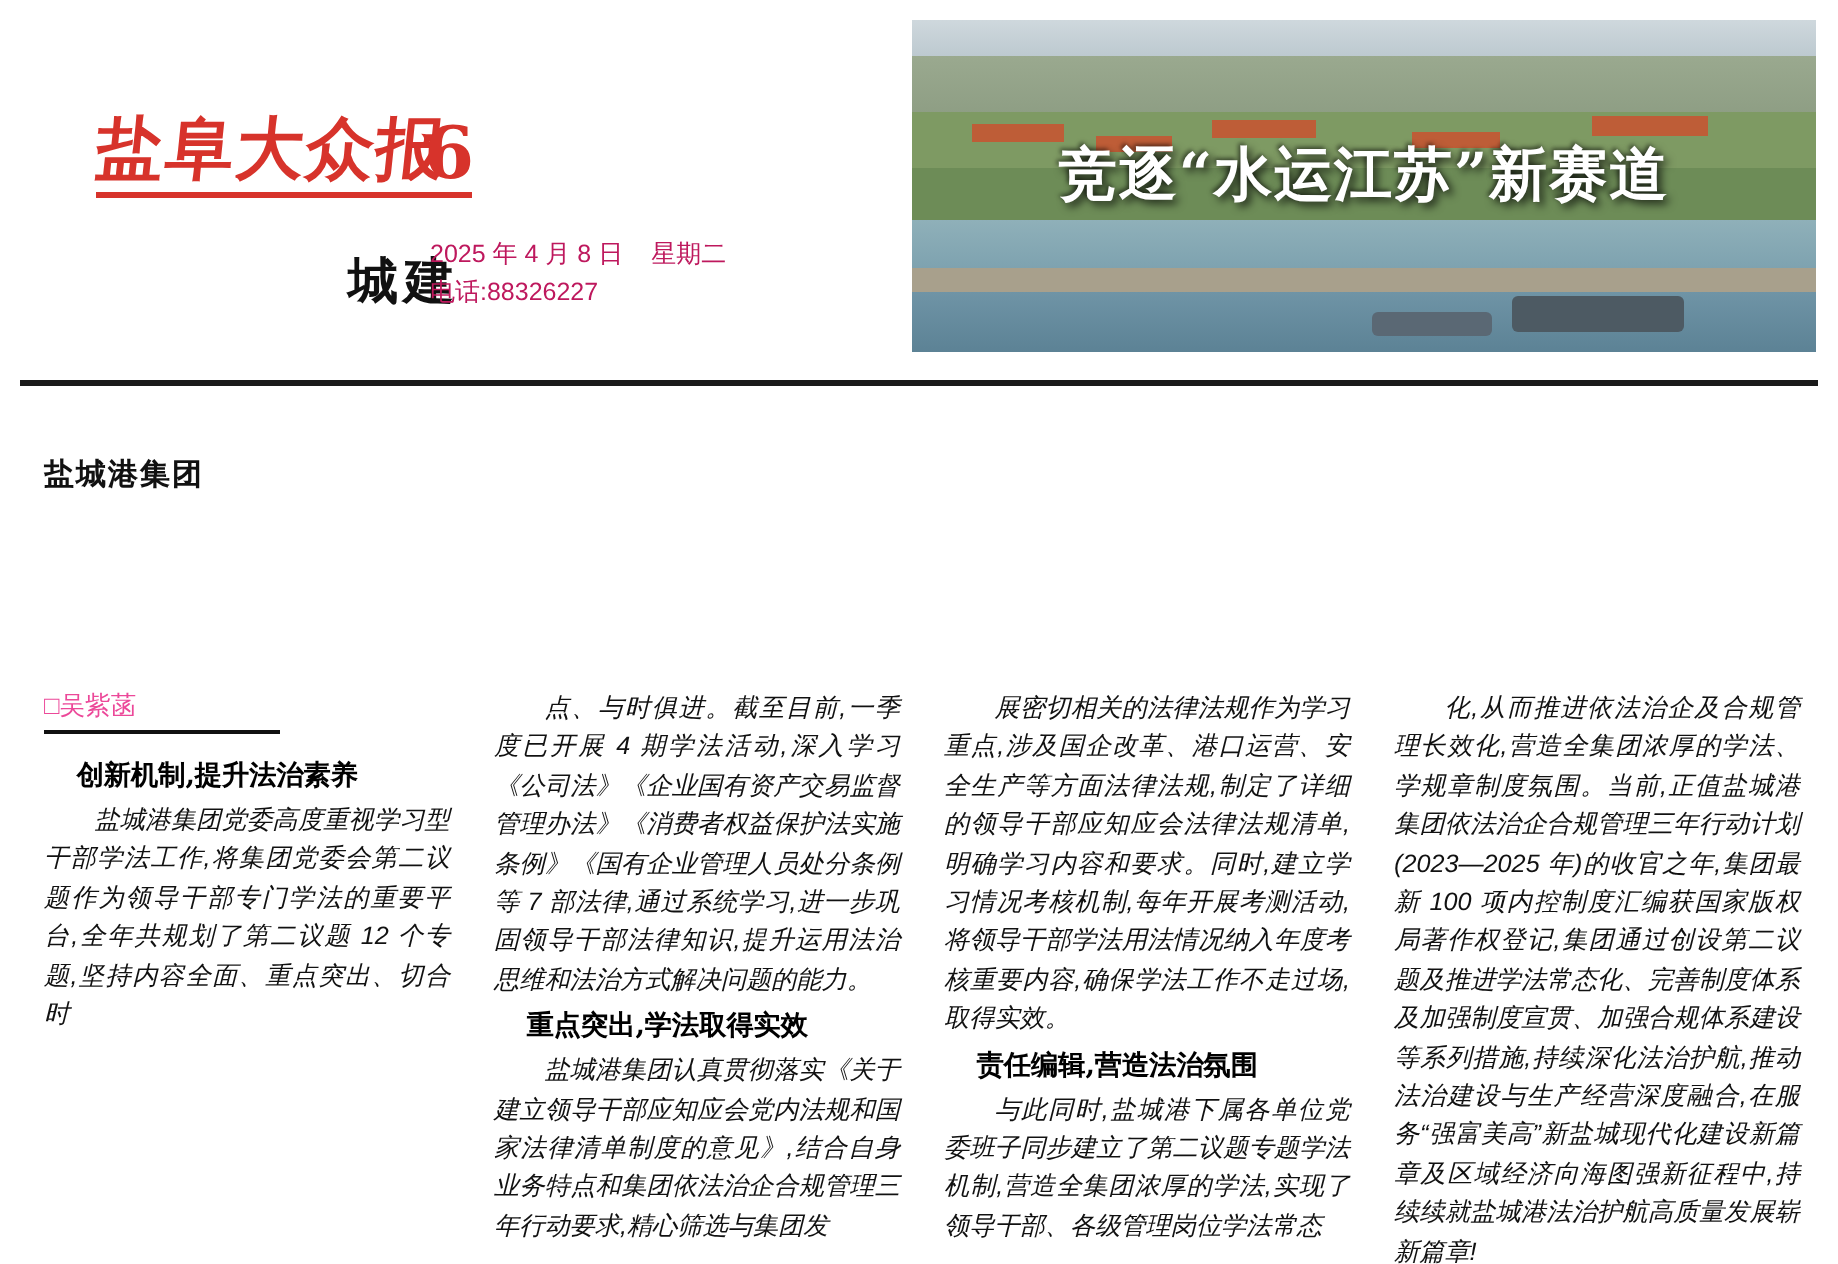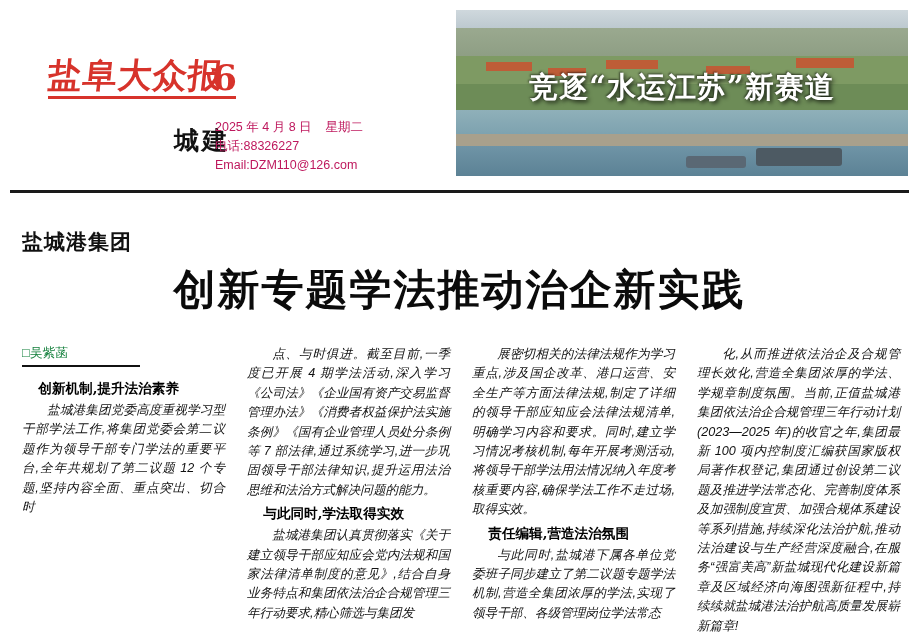--- a/index.html
+++ b/index.html
@@ -176,21 +176,21 @@
     height: 3px;
     background: #1a1a1a;
   }
 
   
   .kicker {
     position: absolute;
     left: 22px;
     top: 228px;
     font-family: "DejaVu Serif", serif;
-    font-size: 21px;
+    font-size: 15px;
     font-weight: bold;
     letter-spacing: 1px;
     color: #111;
   }
   .headline {
     position: absolute;
     left: 0;
     top: 262px;
     width: 919px;
     text-align: center;
@@ -220,21 +220,21 @@
   }
   .byline-rule {
     width: 118px;
     height: 2px;
     background: #111;
     margin: 4px 0 8px 0;
   }
   .byline {
     font-size: 12.8px;
     line-height: 16px;
-    color: #15803d;
+    color: #ec4899;
   }
   .col p {
     margin: 0 0 0 0;
     text-indent: 2em;
     font-style: italic;
   }
   .subhead {
     font-family: "DejaVu Serif", serif;
     font-weight: bold;
     font-size: 13.6px;
@@ -258,21 +258,20 @@
 
     <div class="page-number">6</div>
 
     <div class="section-name">城建</div>
 
     <div class="imprint">
       <span class="line">
         <span>2025 年 4 月 8 日</span><span class="sp"></span><span>星期二</span>
       </span>
       <span class="line">电话:88326227</span>
-      <span class="line">Email:DZM110@126.com</span>
     </div>
 
     <div class="photo">
       <div class="sky"></div>
       <div class="far-fields"></div>
       <div class="field-a"></div>
       <div class="field-b"></div>
       <div class="water-top"></div>
       <div class="bank"></div>
       <div class="canal"></div>
@@ -283,34 +282,33 @@
       <div class="roof" style="left:340px; top:48px; width:58px; height:10px;"></div>
       <div class="barge2"></div>
       <div class="barge"></div>
       <div class="photo-headline">竞逐“水运江苏”新赛道</div>
     </div>
   </div>
 
   <div class="top-rule"></div>
 
   <div class="kicker">盐城港集团</div>
-  <div class="headline">创新专题学法推动治企新实践</div>
 
   <div class="columns">
 
     <div class="col">
       <div class="byline">□吴紫菡</div>
       <div class="byline-rule"></div>
       <div class="subhead">创新机制,提升法治素养</div>
       <p>盐城港集团党委高度重视学习型干部学法工作,将集团党委会第二议题作为领导干部专门学法的重要平台,全年共规划了第二议题 12 个专题,坚持内容全面、重点突出、切合时</p>
     </div>
 
     <div class="col">
       <p>点、与时俱进。截至目前,一季度已开展 4 期学法活动,深入学习《公司法》《企业国有资产交易监督管理办法》《消费者权益保护法实施条例》《国有企业管理人员处分条例等 7 部法律,通过系统学习,进一步巩固领导干部法律知识,提升运用法治思维和法治方式解决问题的能力。</p>
-      <div class="subhead">与此同时,学法取得实效</div>
+      <div class="subhead">重点突出,学法取得实效</div>
       <p>盐城港集团认真贯彻落实《关于建立领导干部应知应会党内法规和国家法律清单制度的意见》,结合自身业务特点和集团依法治企合规管理三年行动要求,精心筛选与集团发</p>
     </div>
 
     <div class="col">
       <p>展密切相关的法律法规作为学习重点,涉及国企改革、港口运营、安全生产等方面法律法规,制定了详细的领导干部应知应会法律法规清单,明确学习内容和要求。同时,建立学习情况考核机制,每年开展考测活动,将领导干部学法用法情况纳入年度考核重要内容,确保学法工作不走过场,取得实效。</p>
       <div class="subhead">责任编辑,营造法治氛围</div>
       <p>与此同时,盐城港下属各单位党委班子同步建立了第二议题专题学法机制,营造全集团浓厚的学法,实现了领导干部、各级管理岗位学法常态</p>
     </div>
 
     <div class="col">

